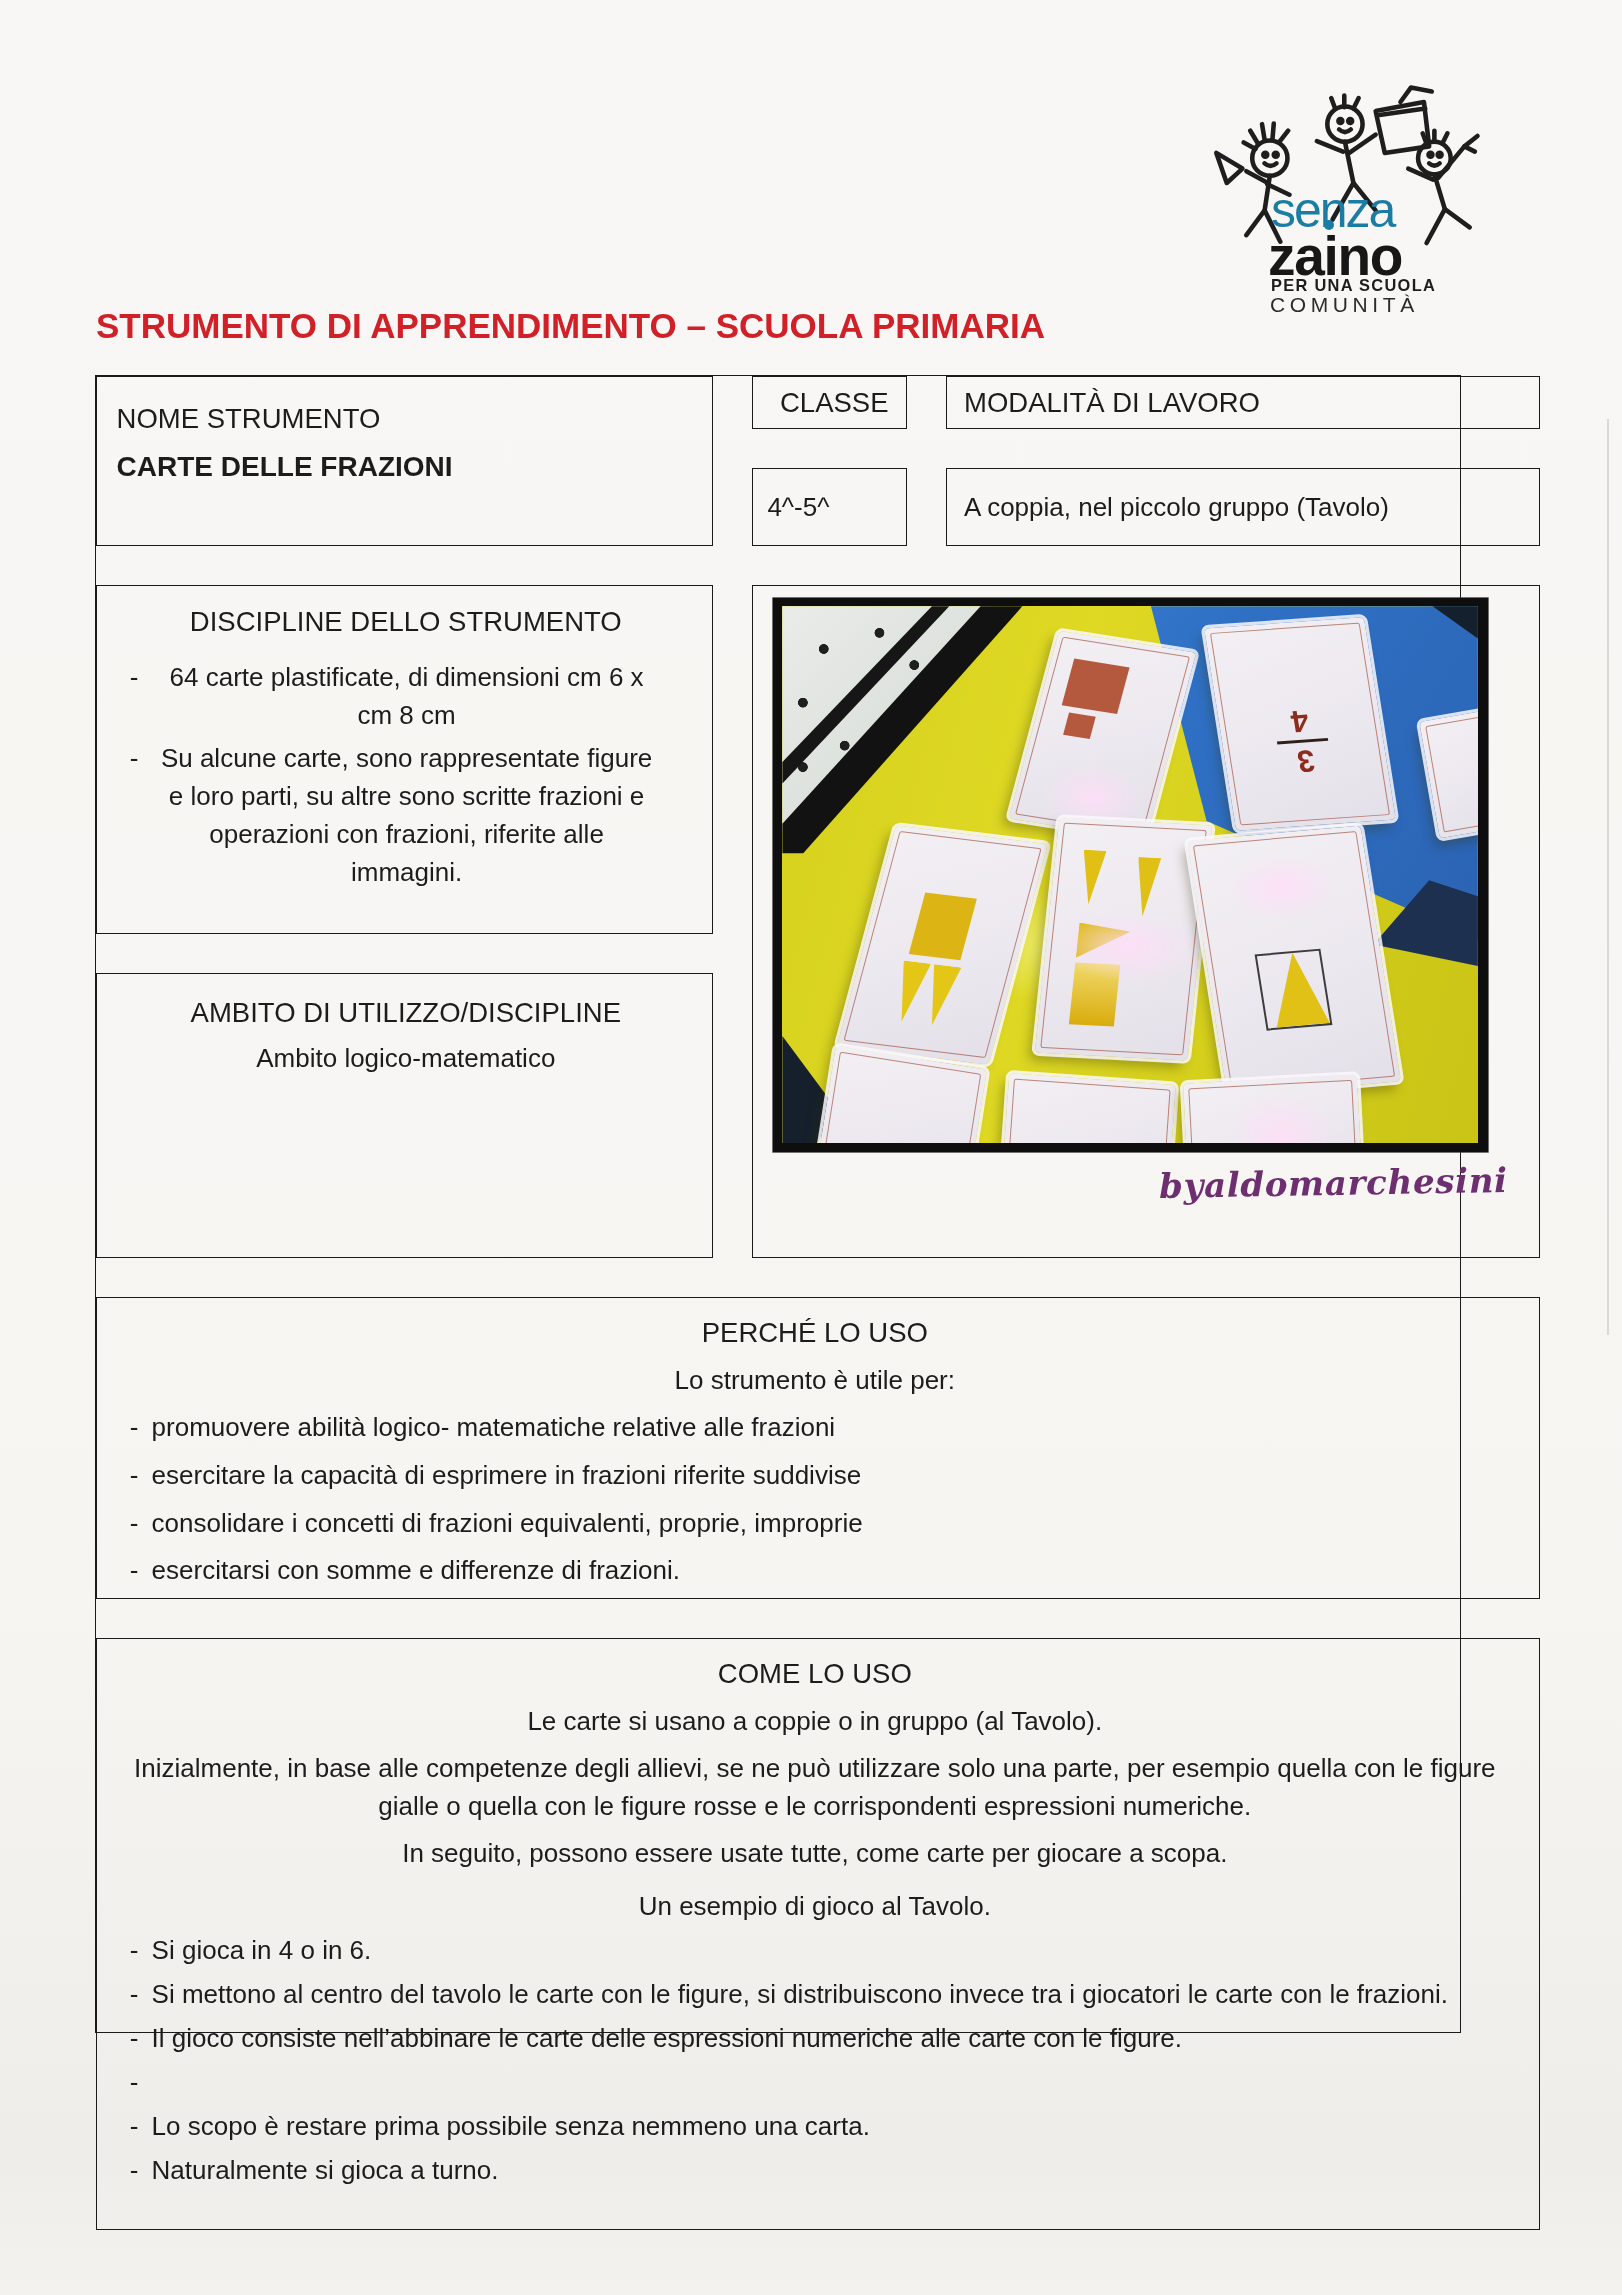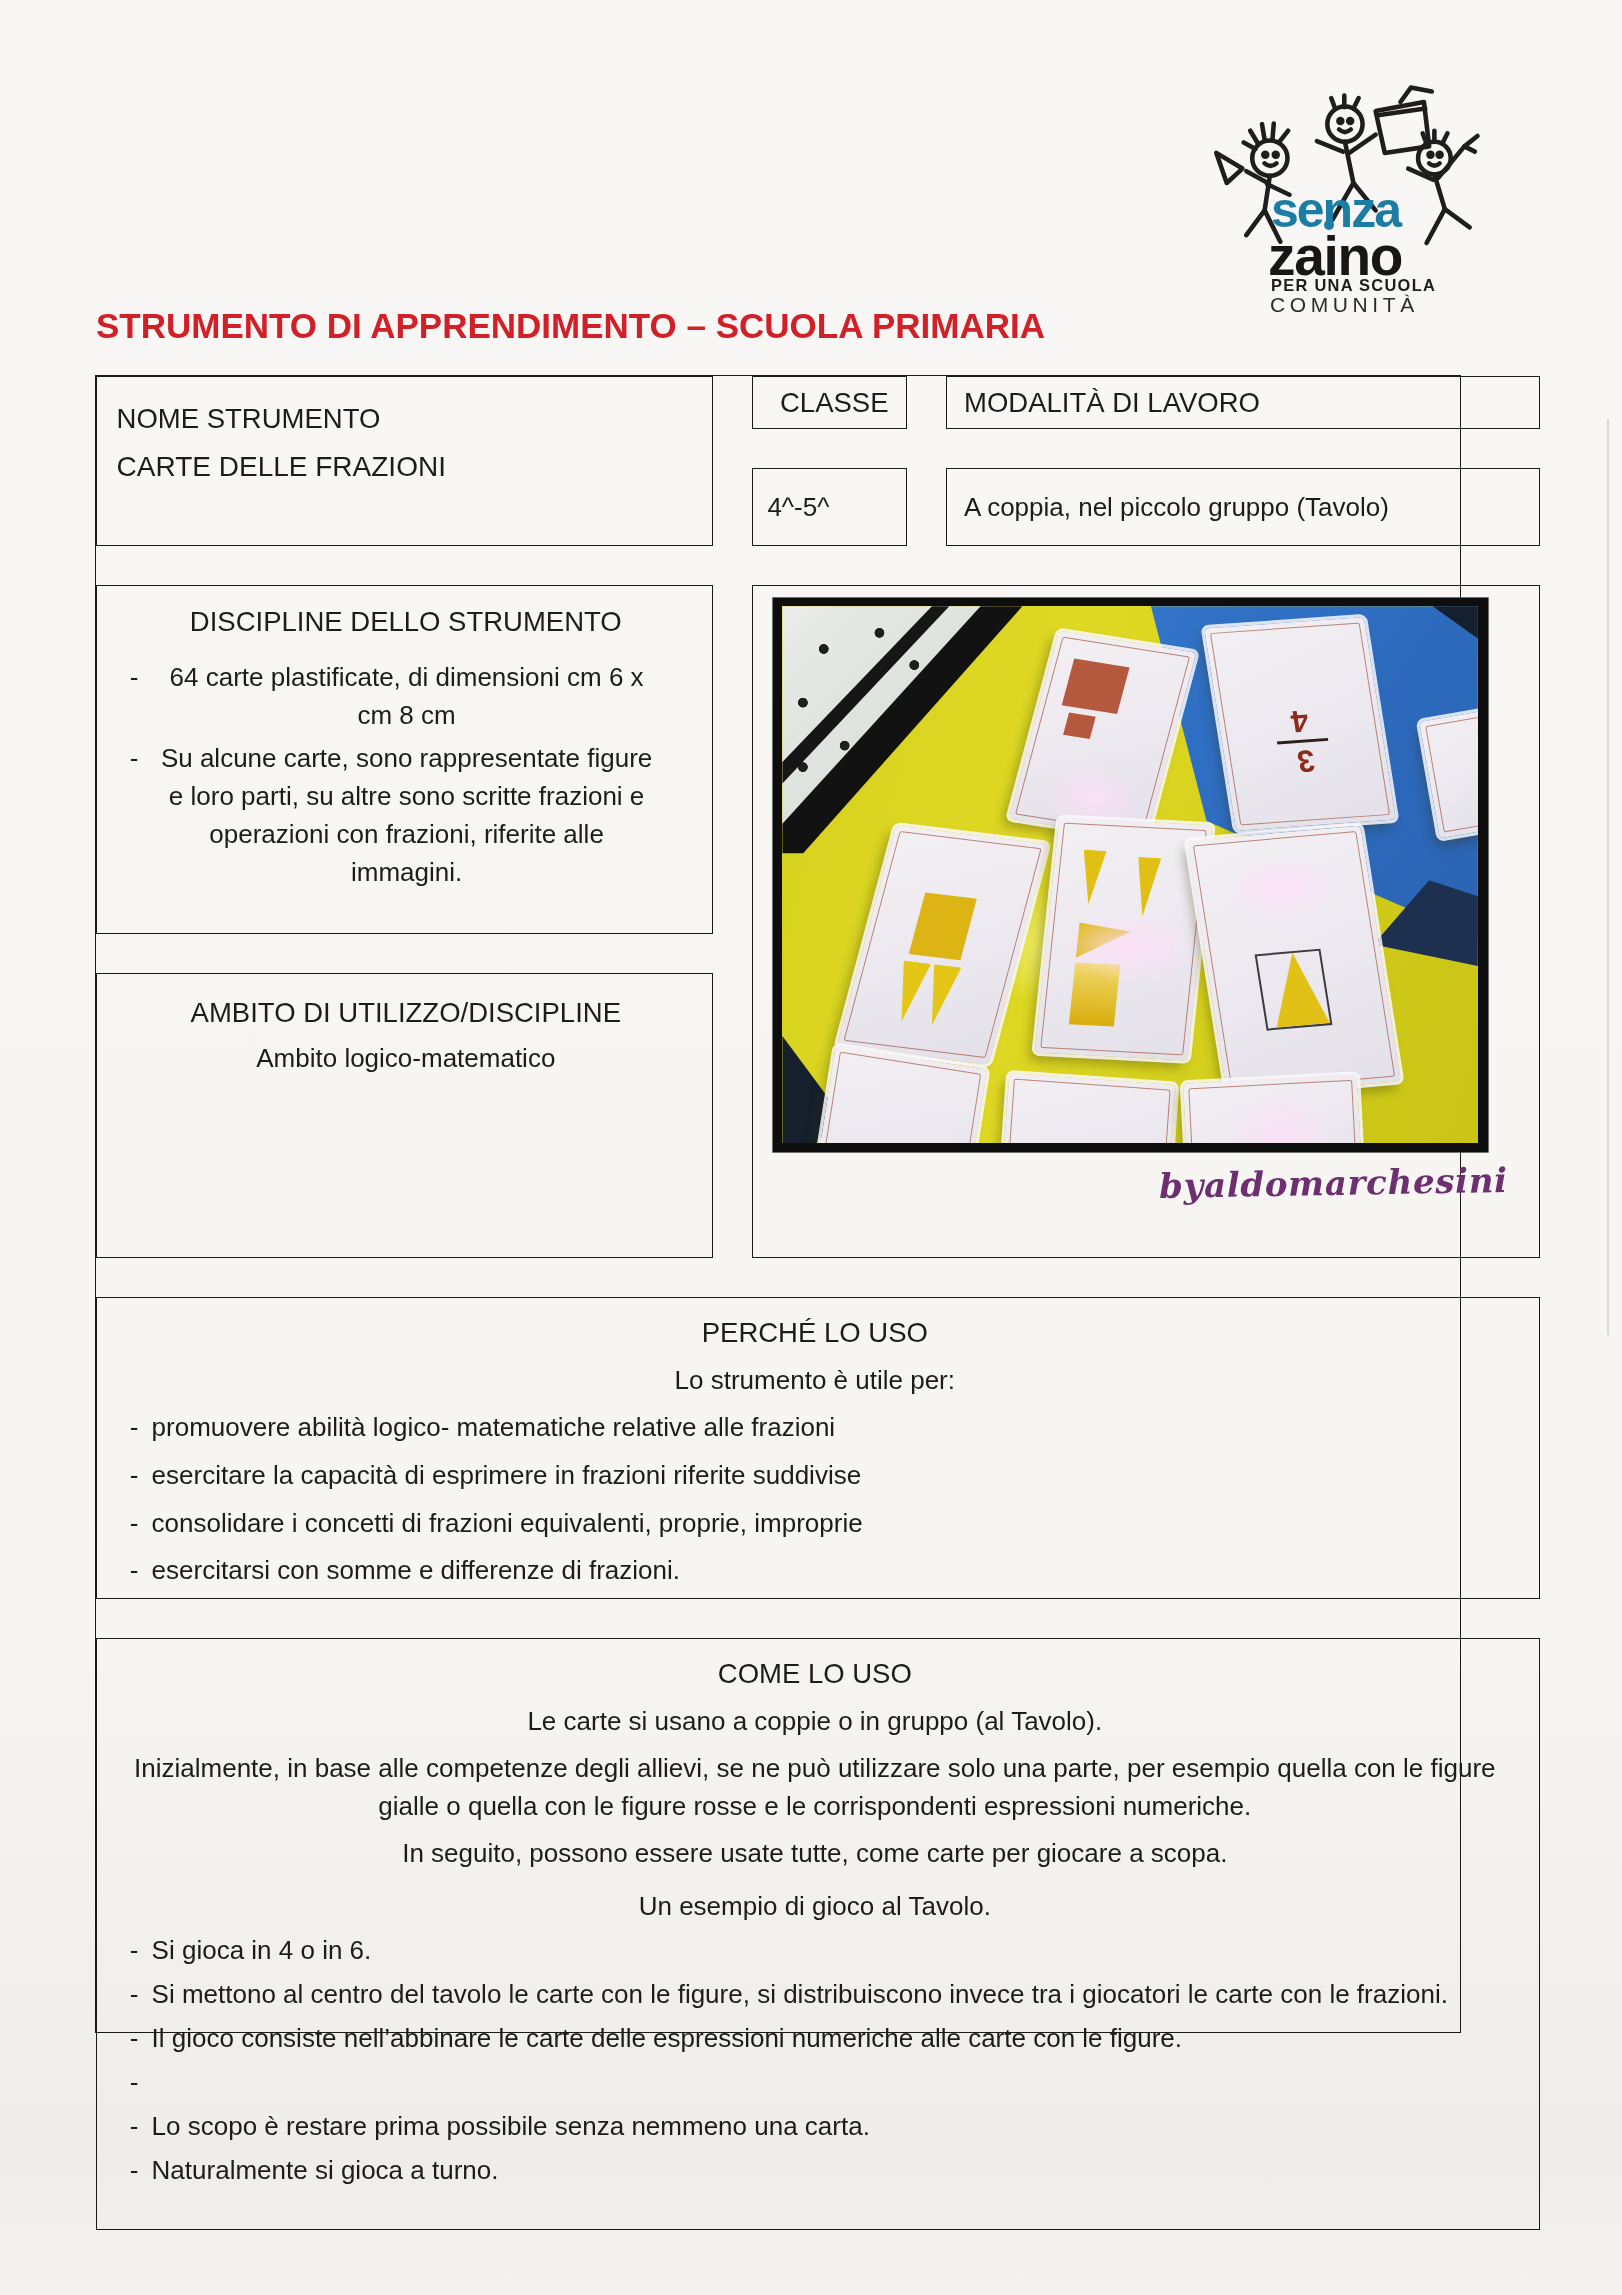--- a/index.html
+++ b/index.html
@@ -6,21 +6,21 @@
   .page{
     position:relative;width:1623px;height:2295px;overflow:hidden;
     background:linear-gradient(180deg,#f8f7f5 0%,#f6f5f2 70%,#efede9 94%,#f4f2ef 100%);
     font-family:"Liberation Sans",sans-serif;color:#1c1c1c;
   }
   .scan-edge{position:absolute;right:14.4px;top:419px;width:2px;height:916px;background:rgba(110,110,110,.22);}
 
   
   .logo{position:absolute;left:1204px;top:85px;width:308px;height:242px;}
   .logo svg{position:absolute;left:0;top:0;}
-  .brand-senza{position:absolute;left:67px;top:96px;font-size:50px;font-weight:700;letter-spacing:-2px;color:#1b7da4;}
+  .brand-senza{position:absolute;left:67px;top:96px;font-size:50px;font-weight:400;letter-spacing:-2px;color:#1b7da4;}
   .logo-dot{position:absolute;left:120px;top:135px;width:9.8px;height:9.8px;border-radius:50%;background:#1b7da4;}
   .brand-zaino{position:absolute;left:64px;top:139px;font-size:55px;font-weight:900;letter-spacing:-1.3px;color:#171717;}
   .brand-tag1{position:absolute;left:67px;top:191px;font-size:16.4px;font-weight:700;letter-spacing:1.3px;color:#1d1d1d;white-space:nowrap;}
   .brand-tag2{position:absolute;left:66px;top:208px;font-size:21px;font-weight:400;letter-spacing:4.6px;color:#2c2c2c;white-space:nowrap;}
 
   
   .doc-title{position:absolute;left:96px;top:306px;font-size:35px;font-weight:700;color:#cf2127;letter-spacing:0px;white-space:nowrap;}
 
   
   .tbl{
@@ -30,21 +30,21 @@
     grid-template-rows:53px 78px 349px 285px 302px 592px;
     border:1.3px solid #1a1a1a;
     gap:39px;
   }
   .cell{border:1.3px solid #1a1a1a;box-sizing:border-box;position:relative;background:transparent;}
   .fs-body{font-size:26px;line-height:38px;text-align:center;}
   .fs-head{font-size:27.5px;line-height:33px;font-weight:400;}
 
   .c-nome{grid-column:1;grid-row:1 / span 2;padding:26px 18.3px 0 19.6px;}
   .c-nome .lbl{font-size:27.5px;margin-bottom:15.7px;}
-  .c-nome .val{font-size:28px;font-weight:400;}
+  .c-nome .val{font-size:28px;font-weight:700;}
   .c-classe-h{grid-column:2;grid-row:1;display:flex;align-items:center;padding-left:27px;}
   .c-modal-h{grid-column:3;grid-row:1;display:flex;align-items:center;padding-left:17px;}
   .c-classe-v{grid-column:2;grid-row:2;display:flex;align-items:center;padding-left:14.4px;}
   .c-modal-v{grid-column:3;grid-row:2;display:flex;align-items:center;padding-left:17px;}
 
   .c-descr{grid-column:1;grid-row:3;padding:17px 17px 0 19.6px;}
   .c-descr .sec-h{margin-bottom:17px;}
   .c-ambito{grid-column:1;grid-row:4;padding:19.6px 17px 0 19.6px;}
   .c-ambito .sec-h{margin-bottom:7px;}
   .c-photo{grid-column:2 / span 2;grid-row:3 / span 2;}

